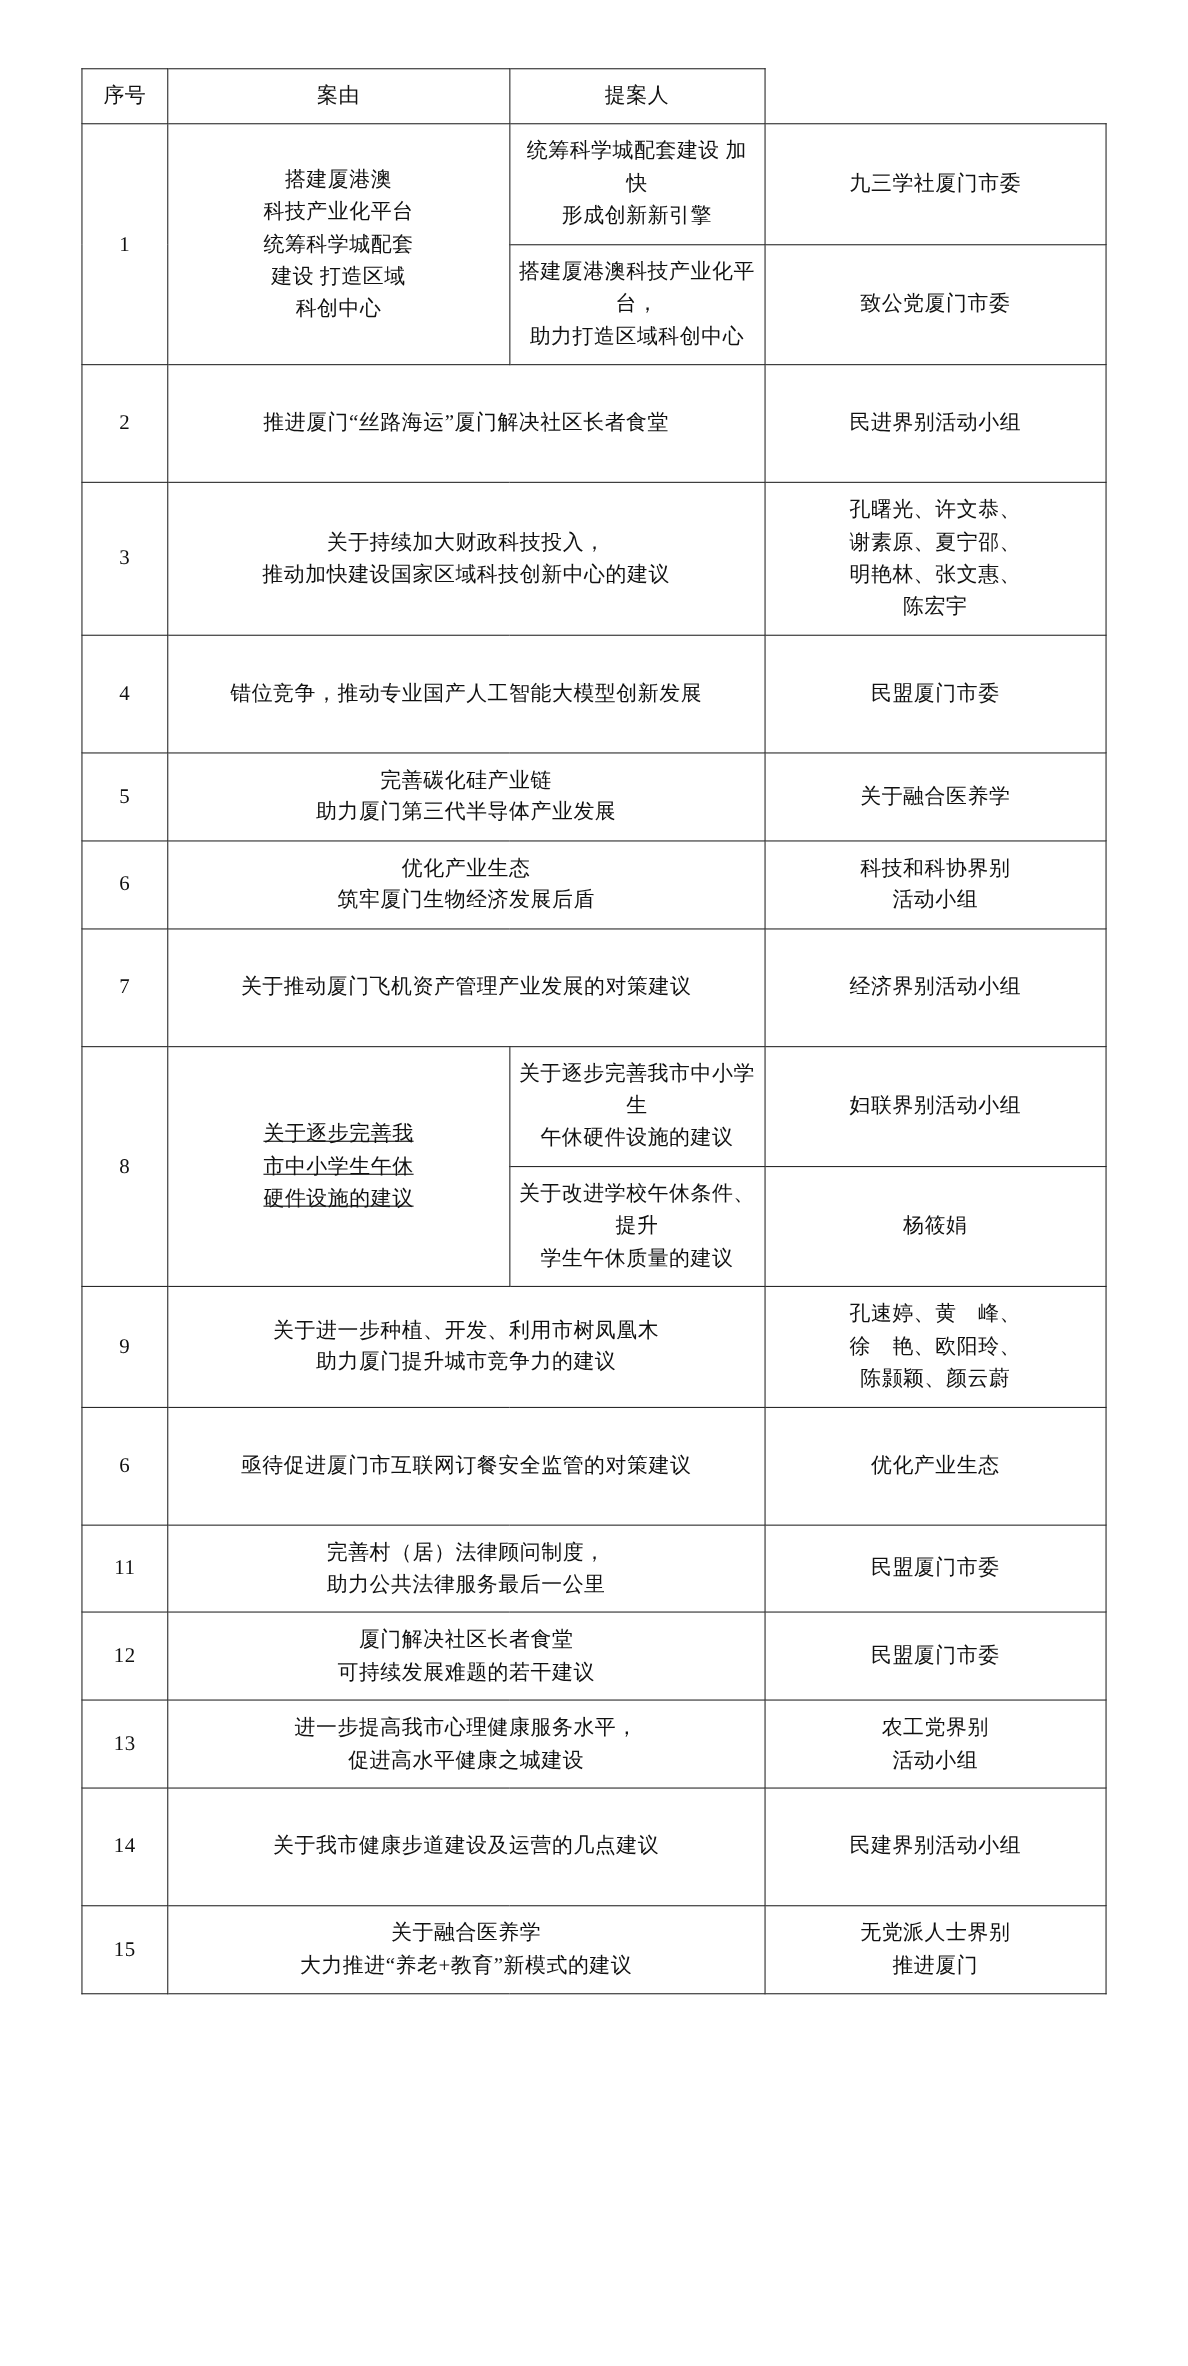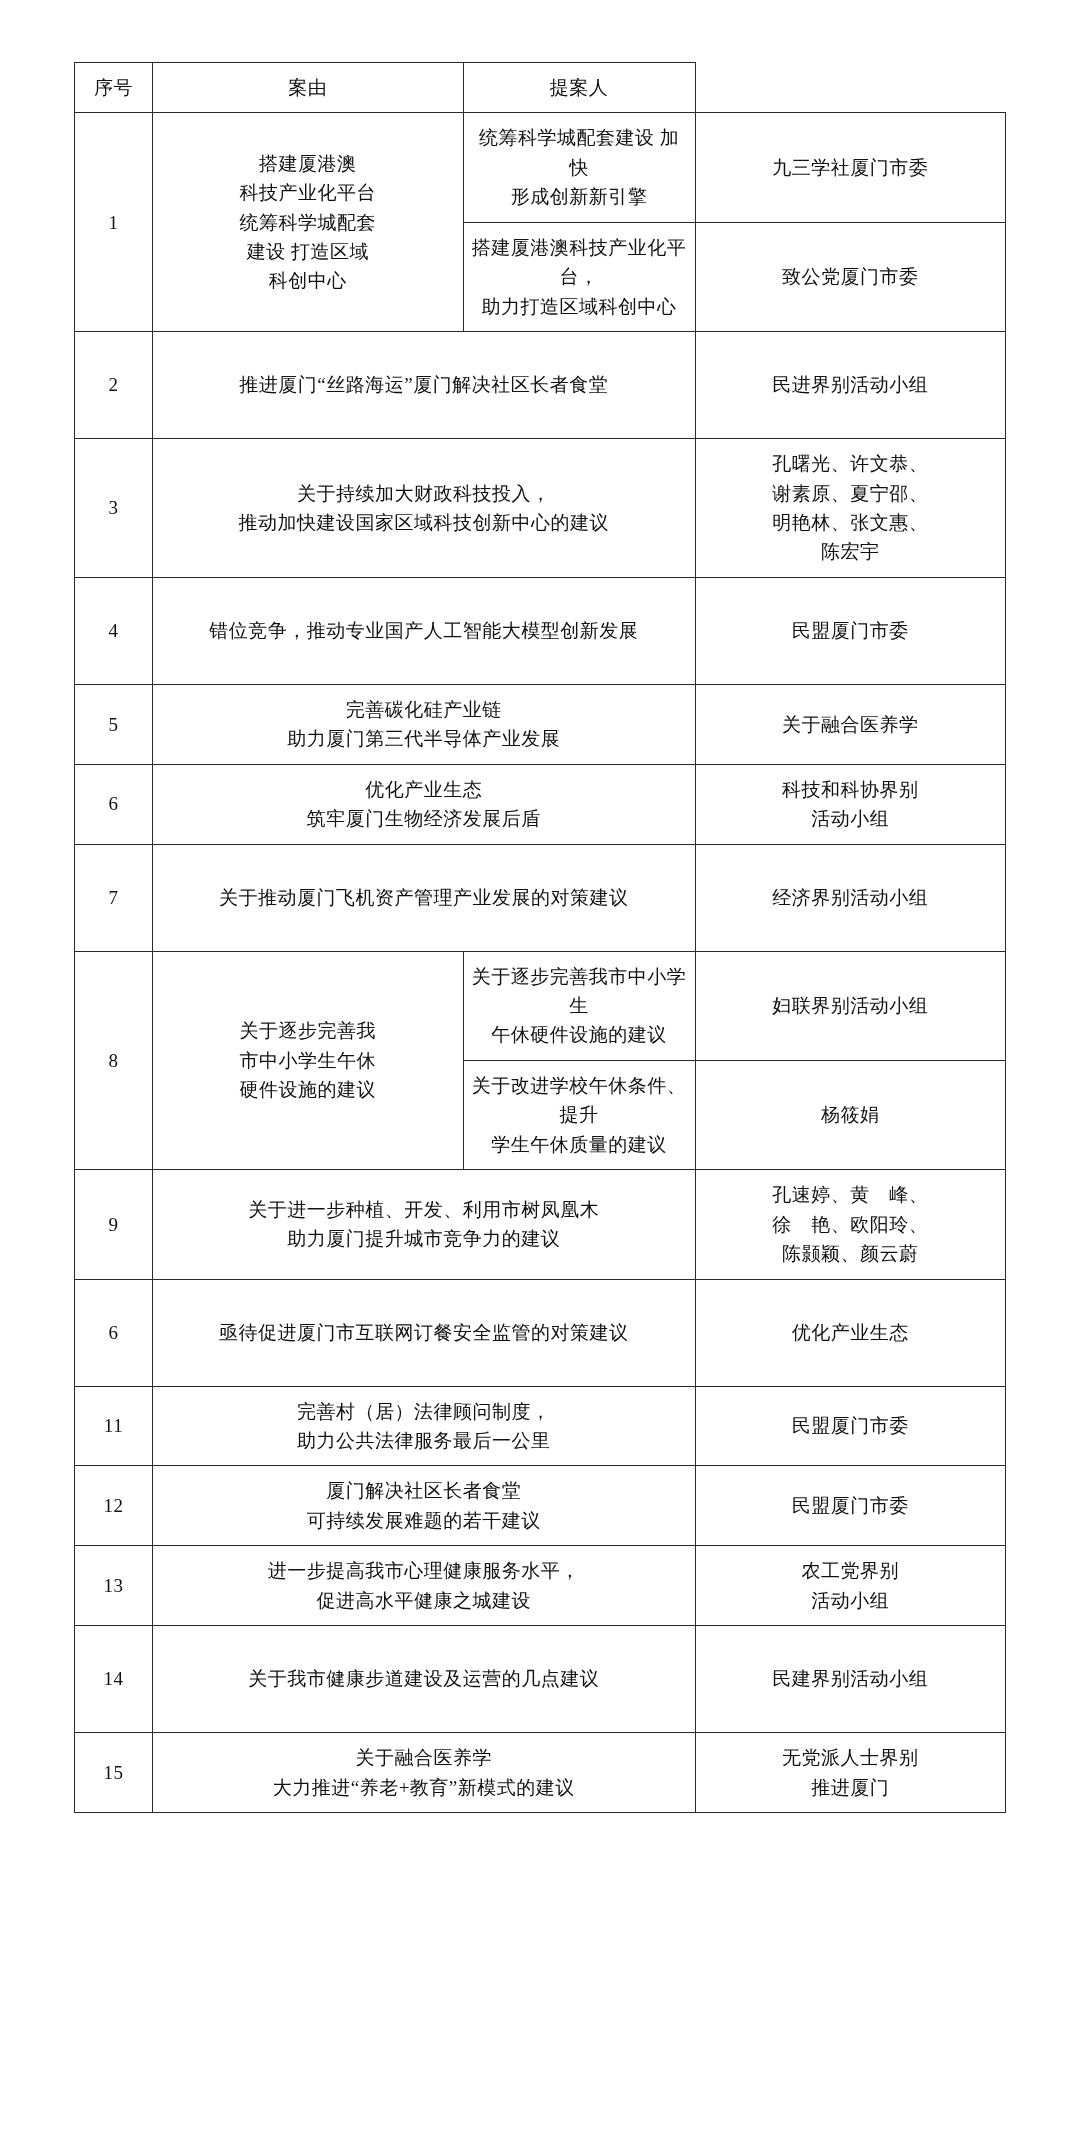--- a/index.html
+++ b/index.html
@@ -170,21 +170,21 @@
         <td class="case-cell" colspan="2">
           <span class="cell-text">关于推动厦门飞机资产管理产业发展的对策建议</span>
         </td>
         <td class="maker-cell">
           <span class="cell-text">经济界别活动小组</span>
         </td>
       </tr>
 
       <tr>
         <td class="no-cell" rowspan="2">8</td>
-        <td class="case-cell" style="width:210px;" rowspan="2">
+        <td class="case-cell" style="width:210px;text-decoration:underline;" rowspan="2">
           <span class="cell-text">关于逐步完善我
 市中小学生午休
 硬件设施的建议</span>
         </td>
         <td class="case-cell">
           <span class="cell-text">关于逐步完善我市中小学生
 午休硬件设施的建议</span>
         </td>
         <td class="maker-cell">
           <span class="cell-text">妇联界别活动小组</span>

